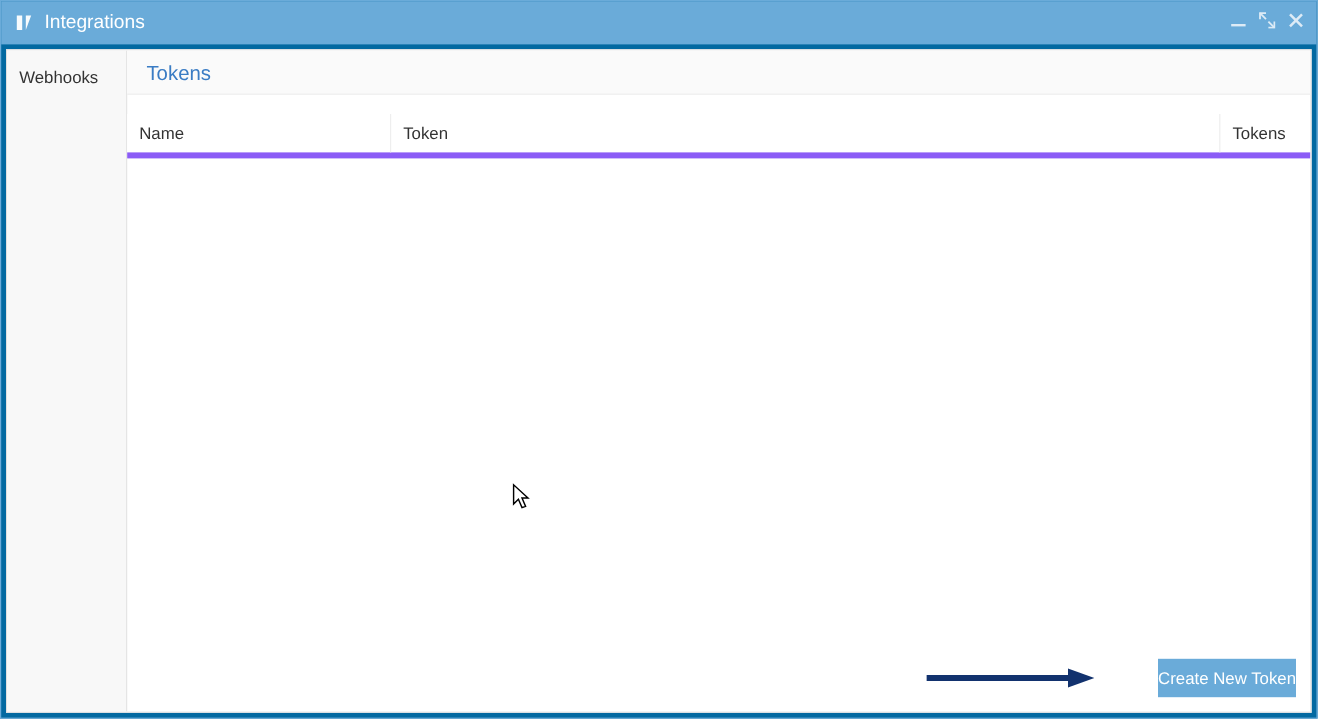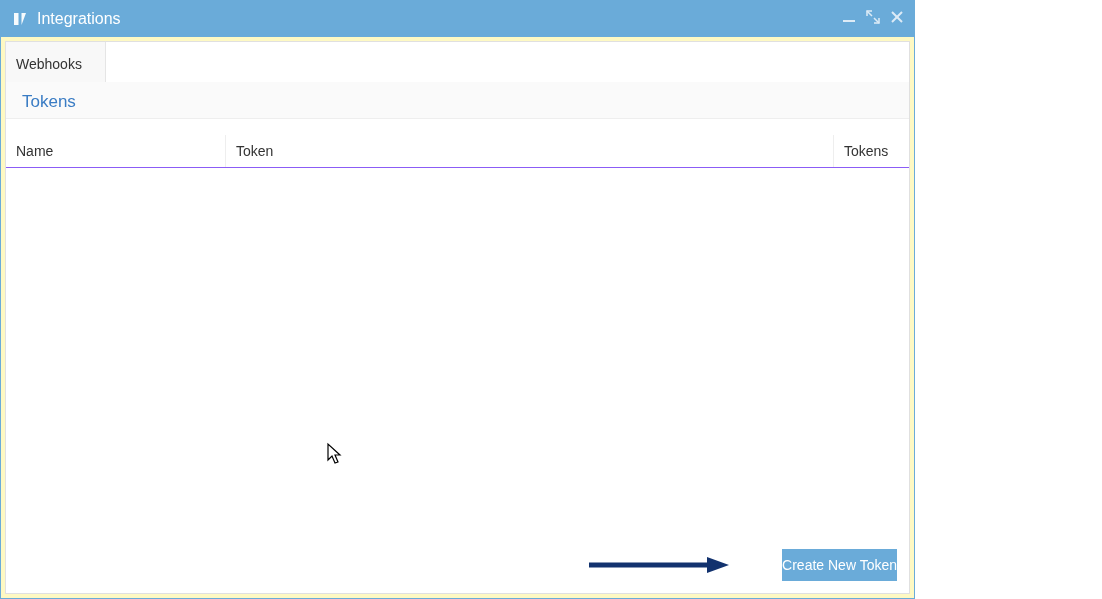--- a/index.html
+++ b/index.html
@@ -5,26 +5,26 @@
   * { box-sizing: border-box; }
   html, body {
     margin: 0;
     padding: 0;
     font-family: "Segoe UI", Arial, sans-serif;
     font-size: 14px;
     color: #333;
     background: #fff;
   }
   .window {
-    width: 915px;
+    width: 1098px;
     height: 599px;
     border: 1px solid #6aabd9;
     display: flex;
     flex-direction: column;
-    background: #fef9c3;
+    background: #0369a1;
     position: relative;
   }
   .titlebar {
     height: 36px;
     background: #6aabd9;
     color: #fff;
     display: flex;
     align-items: center;
     padding: 0 10px;
   }
@@ -46,21 +46,21 @@
     color: #eaf3fa;
   }
   .titlebar .win-controls span {
     cursor: pointer;
     font-size: 16px;
     opacity: 0.9;
   }
   .content-area {
     flex: 1;
     display: flex;
-    flex-direction: column;
+    flex-direction: row;
     background: #fff;
     border: 1px solid #e0e0e0;
     margin: 4px;
     position: relative;
     overflow: hidden;
   }
   .sidebar {
     width: 100px;
     background: #f8f8f8;
     border-right: 1px solid #e5e5e5;
@@ -91,21 +91,21 @@
   }
   .main-header {
     padding: 10px 16px 6px 16px;
     color: #3a7cc4;
     font-size: 17px;
     border-bottom: 1px solid #eee;
     background: #fafafa;
   }
   .table-head {
     display: flex;
-    border-bottom: 1px solid #8b5cf6;
+    border-bottom: 5px solid #8b5cf6;
     background: #fff;
     justify-content: space-between;
   }
   .th {
     padding: 8px 10px;
     font-size: 14px;
     color: #333;
     border-right: 1px solid #eee;
   }
   .th.name { width: 220px; flex: 0 0 220px; }

